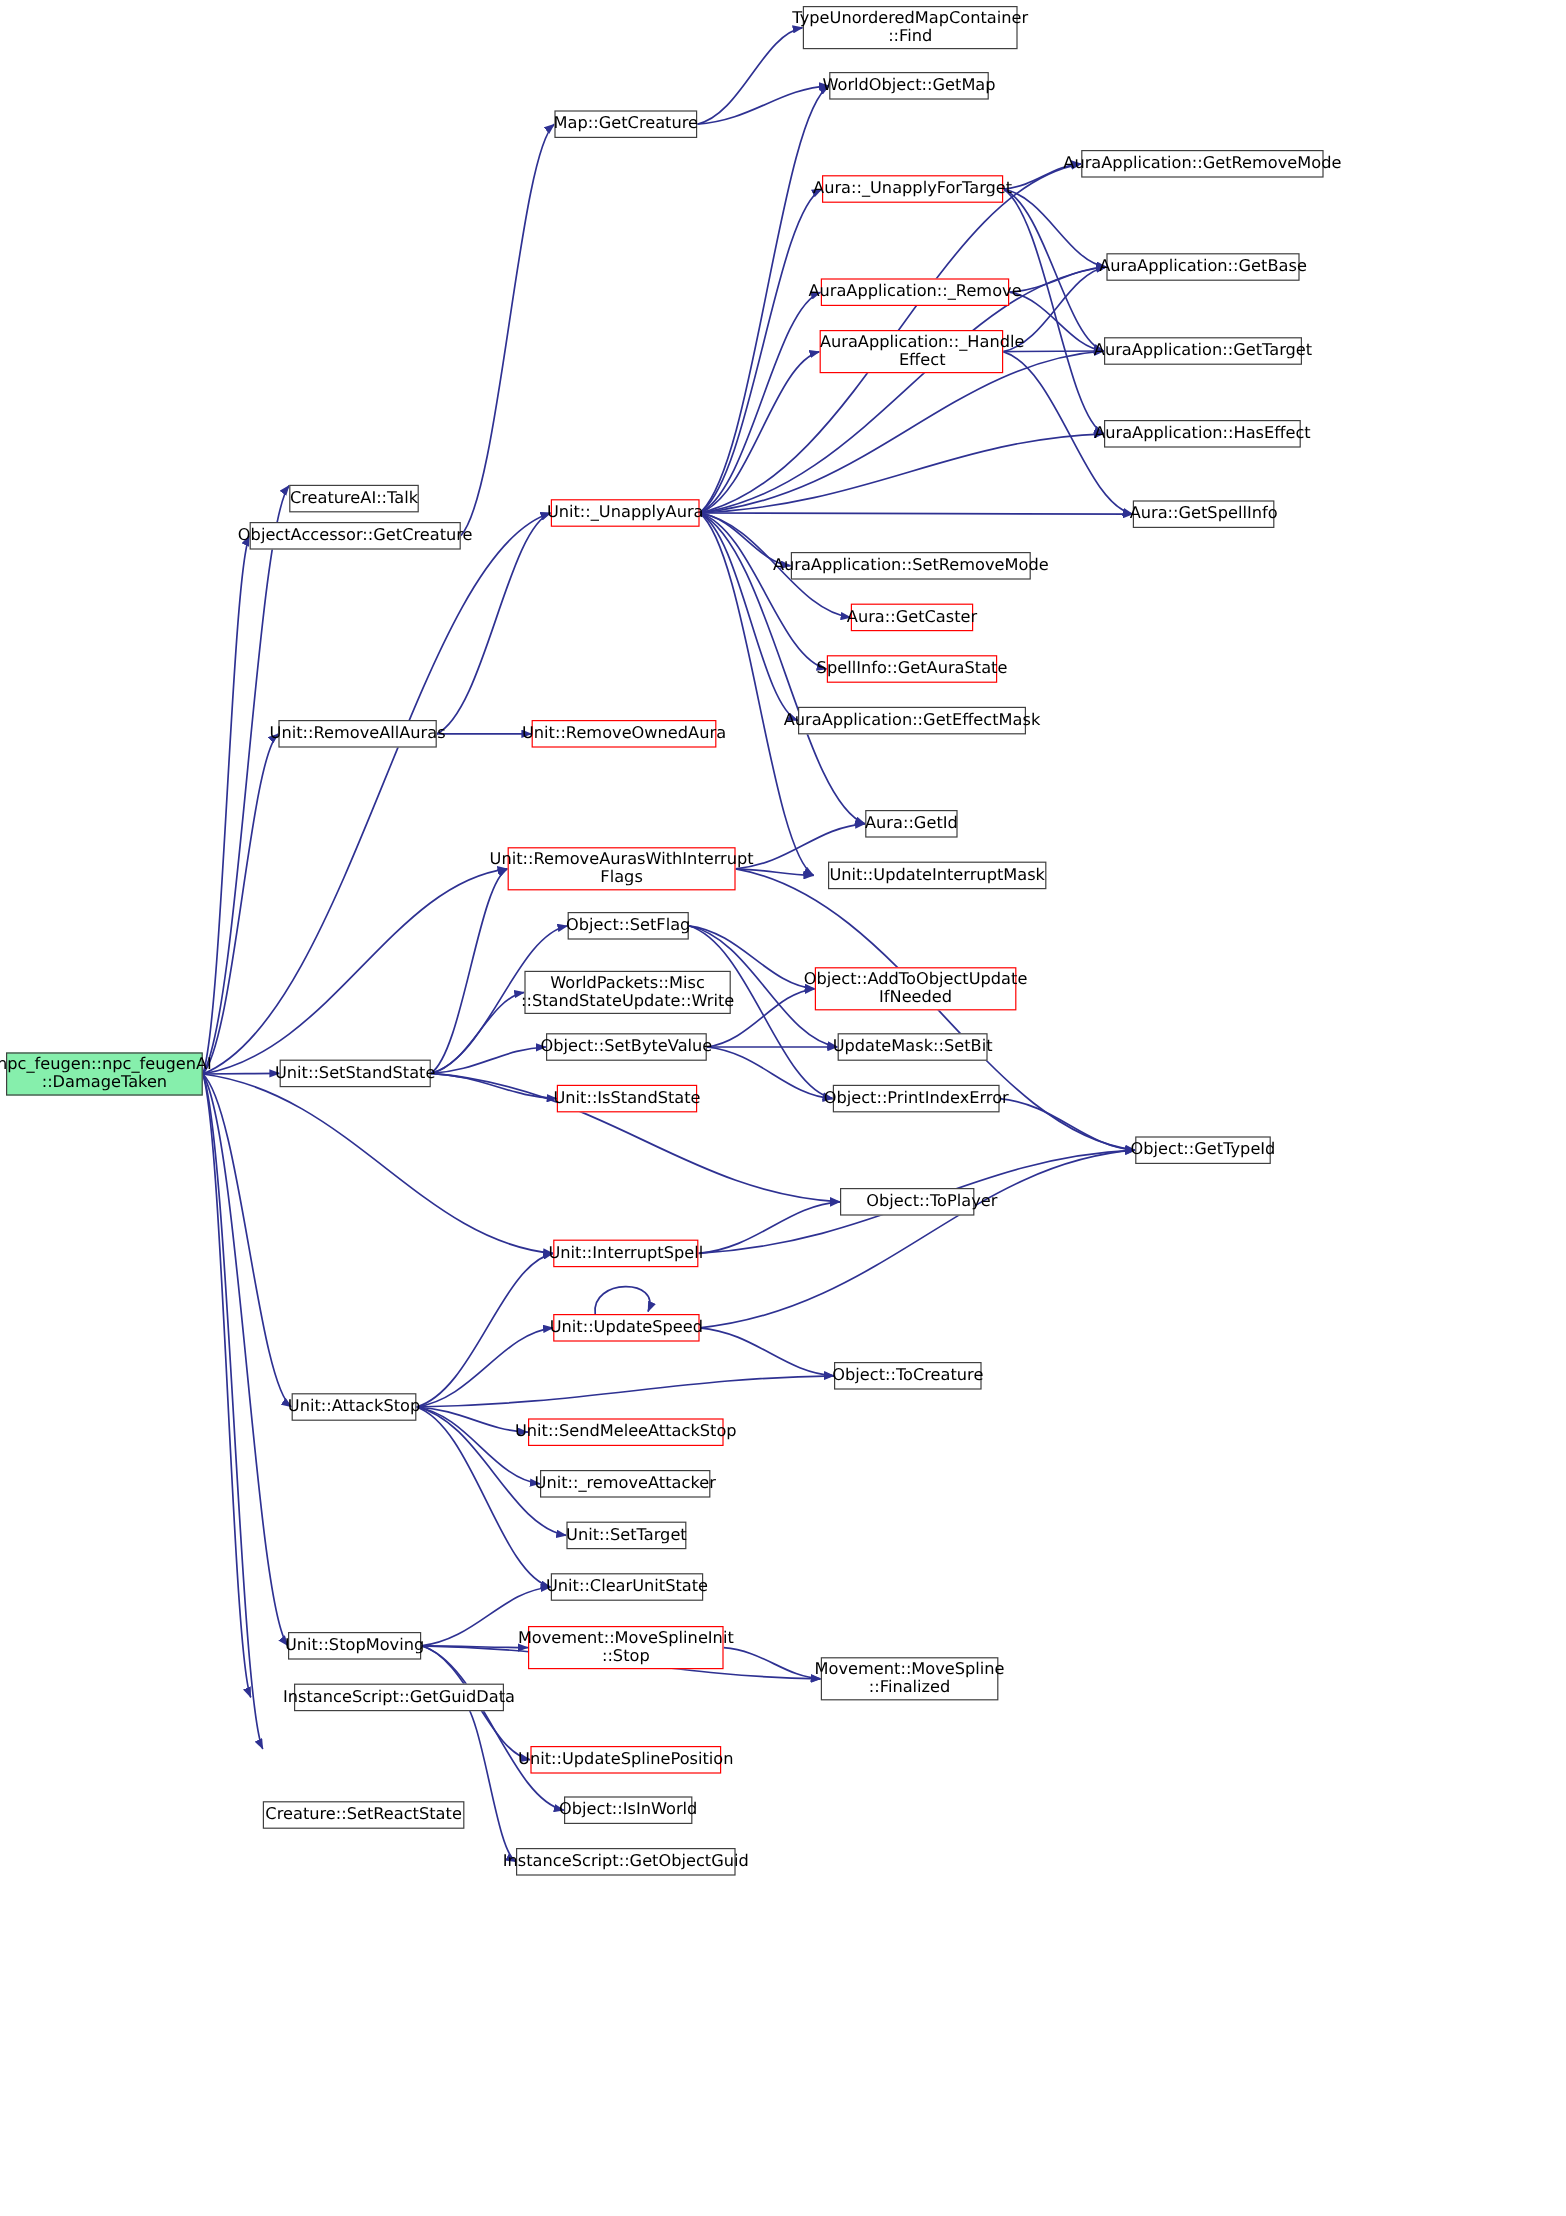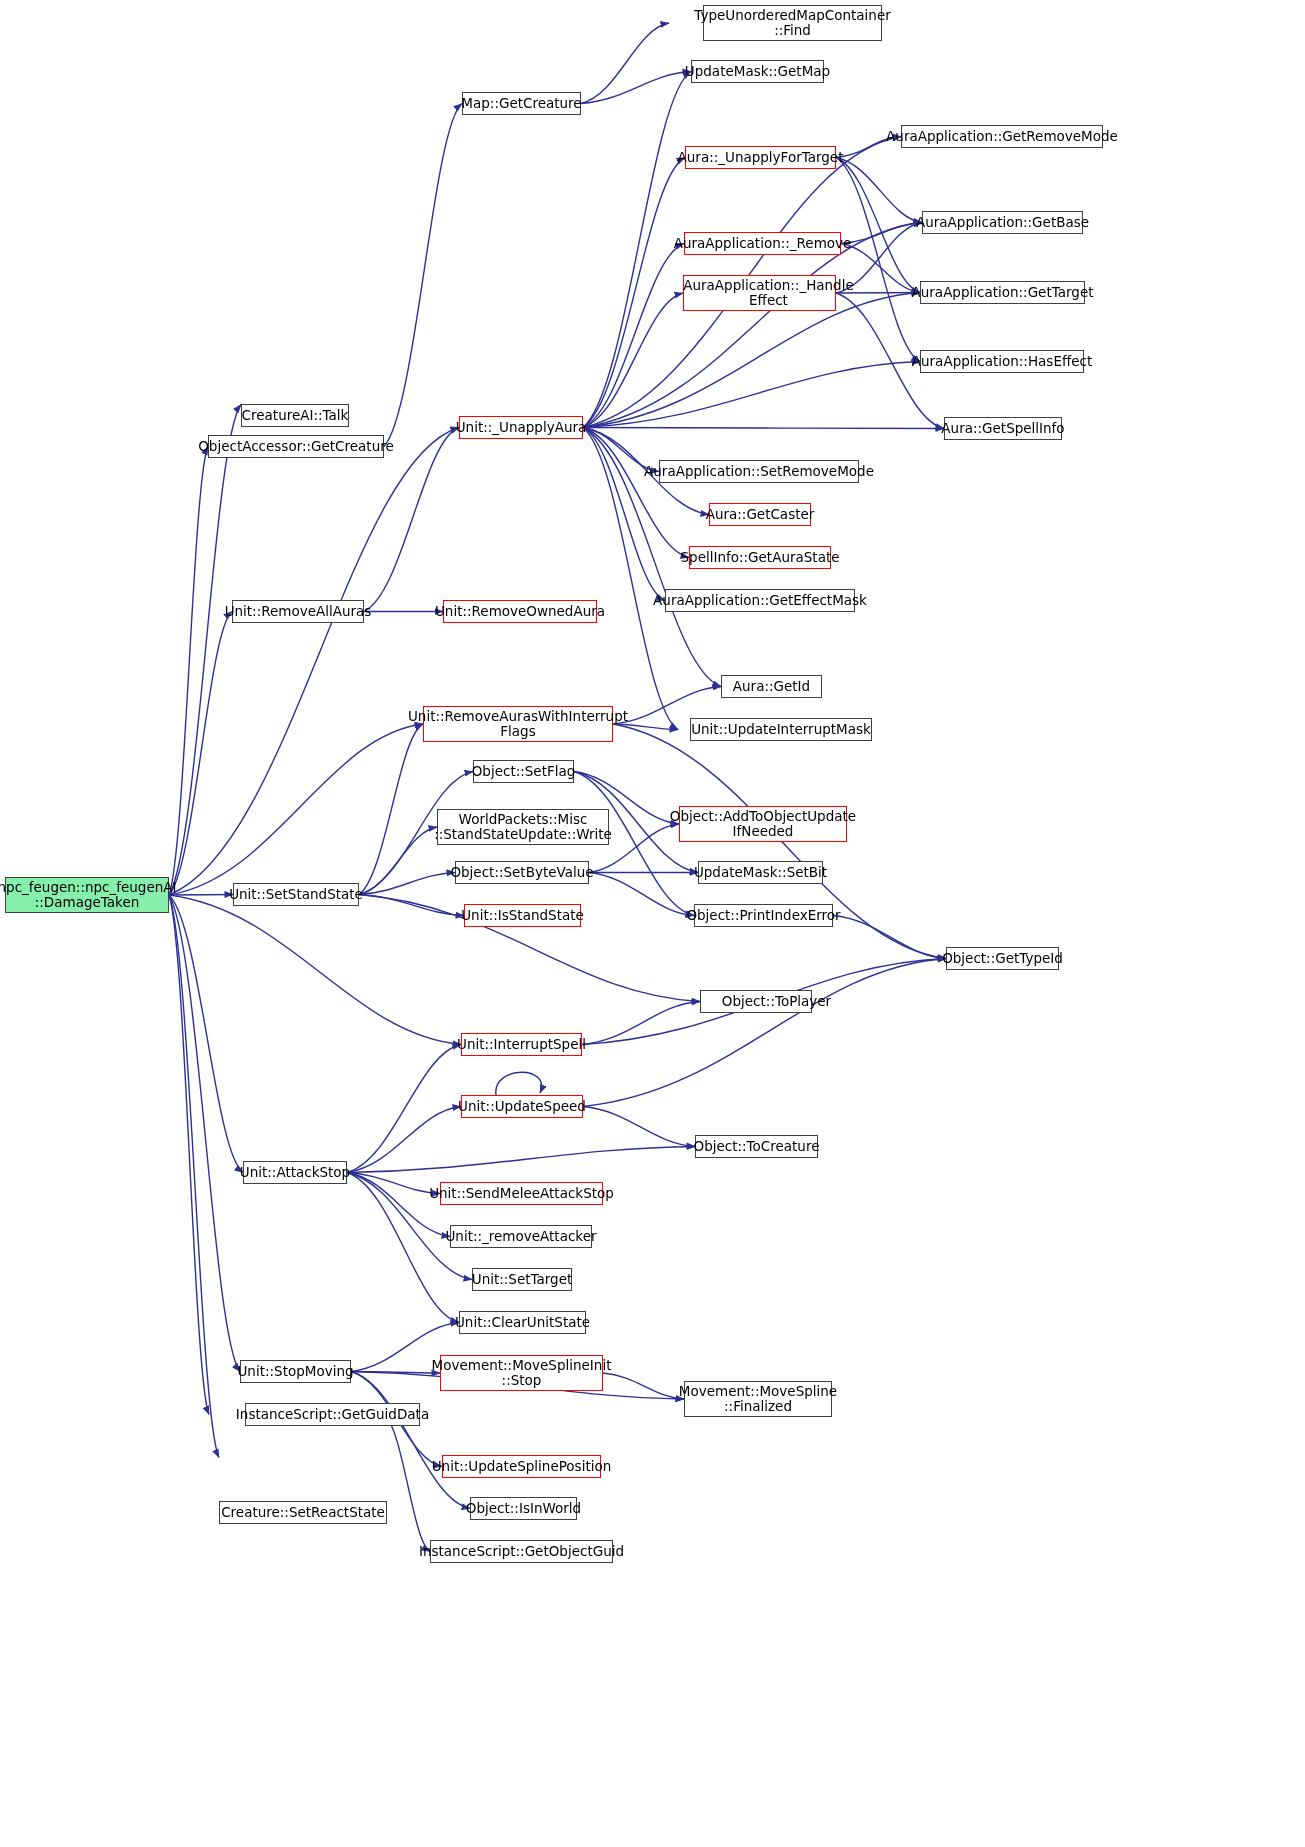--- a/index.html
+++ b/index.html
@@ -100,40 +100,40 @@
         <path d="M 603 1373 C 637.02 1375.7559999999999, 653.22 1397.18, 684 1399" marker-end="url(#ah)"></path>
         <path d="M 384 1414.5 C 403.32 1429.022, 412.52 1541.91, 430 1551.5" marker-end="url(#ah)"></path>
       </g>
   </svg>
   <div id="node-layer">
       <div class="node root" style="left: 5px; top: 877px; width: 164px; height: 36px;">npc_feugen::npc_feugenAI
 ::DamageTaken</div>
       <div class="node" style="left: 241px; top: 393px; width: 108px; height: 23px; margin-top: 11px;">CreatureAI::Talk</div>
       <div class="node" style="left: 208px; top: 435px; width: 176px; height: 23px;">ObjectAccessor::GetCreature</div>
       <div class="node" style="left: 462px; top: 92px; width: 119px; height: 23px;">Map::GetCreature</div>
-      <div class="node" style="left: 669px; top: 5px; width: 179px; height: 36px; margin-left: 34px;">TypeUnorderedMapContainer
+      <div class="node" style="left: 669px; top: 5px; width: 179px; height: 36px;">TypeUnorderedMapContainer
 ::Find</div>
-      <div class="node" style="left: 691px; top: 60px; width: 133px; height: 23px;">UpdateMask::GetMap</div>
+      <div class="node" style="left: 691px; top: 60px; width: 133px; height: 23px;">WorldObject::GetMap</div>
       <div class="node" style="left: 901px; top: 125px; width: 202px; height: 23px;">AuraApplication::GetRemoveMode</div>
       <div class="node red" style="left: 685px; top: 146px; width: 151px; height: 23px;">Aura::_UnapplyForTarget</div>
       <div class="node" style="left: 922px; top: 211px; width: 161px; height: 23px;">AuraApplication::GetBase</div>
       <div class="node red" style="left: 684px; top: 232px; width: 157px; height: 23px;">AuraApplication::_Remove</div>
       <div class="node red" style="left: 683px; top: 275px; width: 153px; height: 36px; padding-left: 21px;">AuraApplication::_Handle
 Effect</div>
       <div class="node" style="left: 920px; top: 281px; width: 165px; height: 23px;">AuraApplication::GetTarget</div>
       <div class="node" style="left: 920px; top: 350px; width: 164px; height: 23px;">AuraApplication::HasEffect</div>
       <div class="node red" style="left: 459px; top: 416px; width: 124px; height: 23px;">Unit::_UnapplyAura</div>
       <div class="node" style="left: 944px; top: 417px; width: 118px; height: 23px;">Aura::GetSpellInfo</div>
       <div class="node" style="left: 659px; top: 460px; width: 200px; height: 23px;">AuraApplication::SetRemoveMode</div>
       <div class="node red" style="left: 709px; top: 503px; width: 102px; height: 23px;">Aura::GetCaster</div>
       <div class="node red" style="left: 689px; top: 546px; width: 142px; height: 23px;">SpellInfo::GetAuraState</div>
       <div class="node" style="left: 665px; top: 589px; width: 190px; height: 23px;">AuraApplication::GetEffectMask</div>
       <div class="node" style="left: 232px; top: 600px; width: 132px; height: 23px;">Unit::RemoveAllAuras</div>
       <div class="node red" style="left: 443px; top: 600px; width: 154px; height: 23px;">Unit::RemoveOwnedAura</div>
-      <div class="node" style="left: 721px; top: 675px; width: 101px; height: 23px;">Aura::GetId</div>
+      <div class="node" style="left: 721px; top: 675px; width: 77px; height: 23px;">Aura::GetId</div>
       <div class="node" style="left: 678px; top: 718px; width: 182px; height: 23px; margin-left: 12px;">Unit::UpdateInterruptMask</div>
       <div class="node red" style="left: 423px; top: 706px; width: 190px; height: 36px;">Unit::RemoveAurasWithInterrupt
 Flags</div>
       <div class="node" style="left: 473px; top: 760px; width: 101px; height: 23px;">Object::SetFlag</div>
       <div class="node" style="left: 437px; top: 809px; width: 172px; height: 36px;">WorldPackets::Misc
 ::StandStateUpdate::Write</div>
       <div class="node red" style="left: 679px; top: 806px; width: 168px; height: 36px;">Object::AddToObjectUpdate
 IfNeeded</div>
       <div class="node" style="left: 698px; top: 861px; width: 125px; height: 23px;">UpdateMask::SetBit</div>
       <div class="node" style="left: 455px; top: 861px; width: 134px; height: 23px;">Object::SetByteValue</div>

